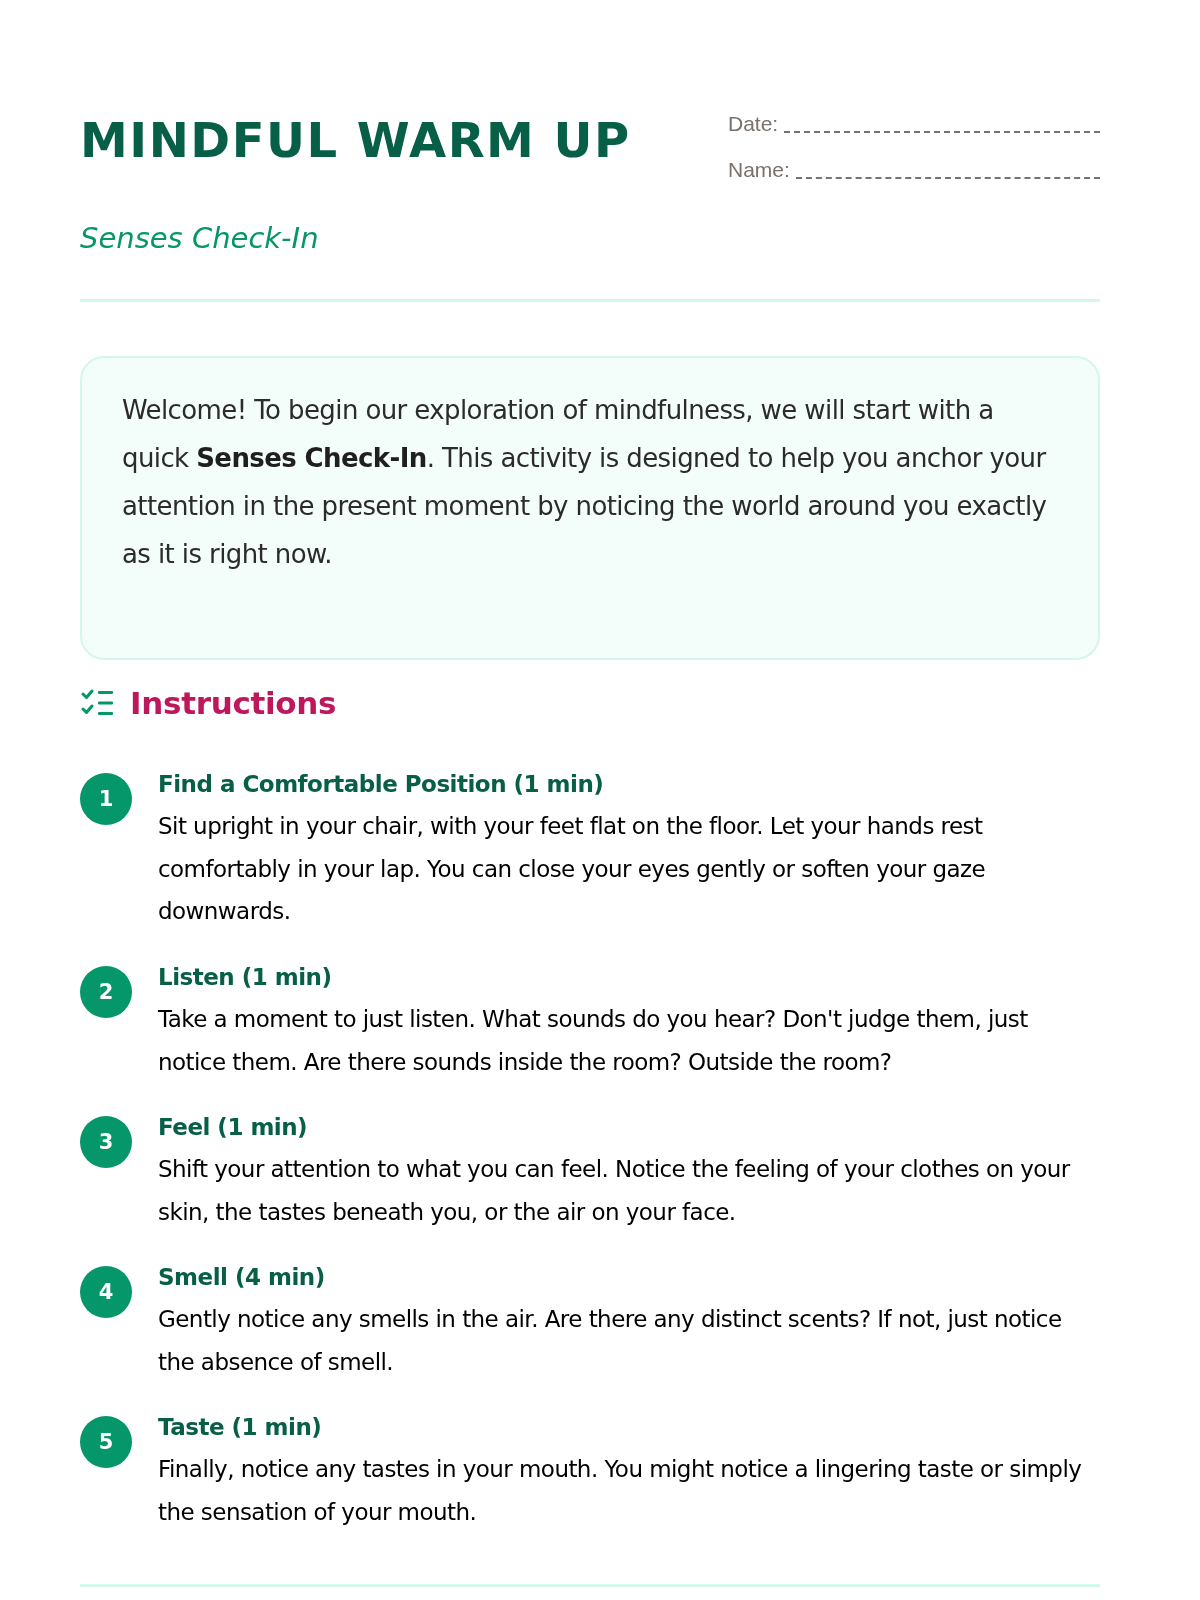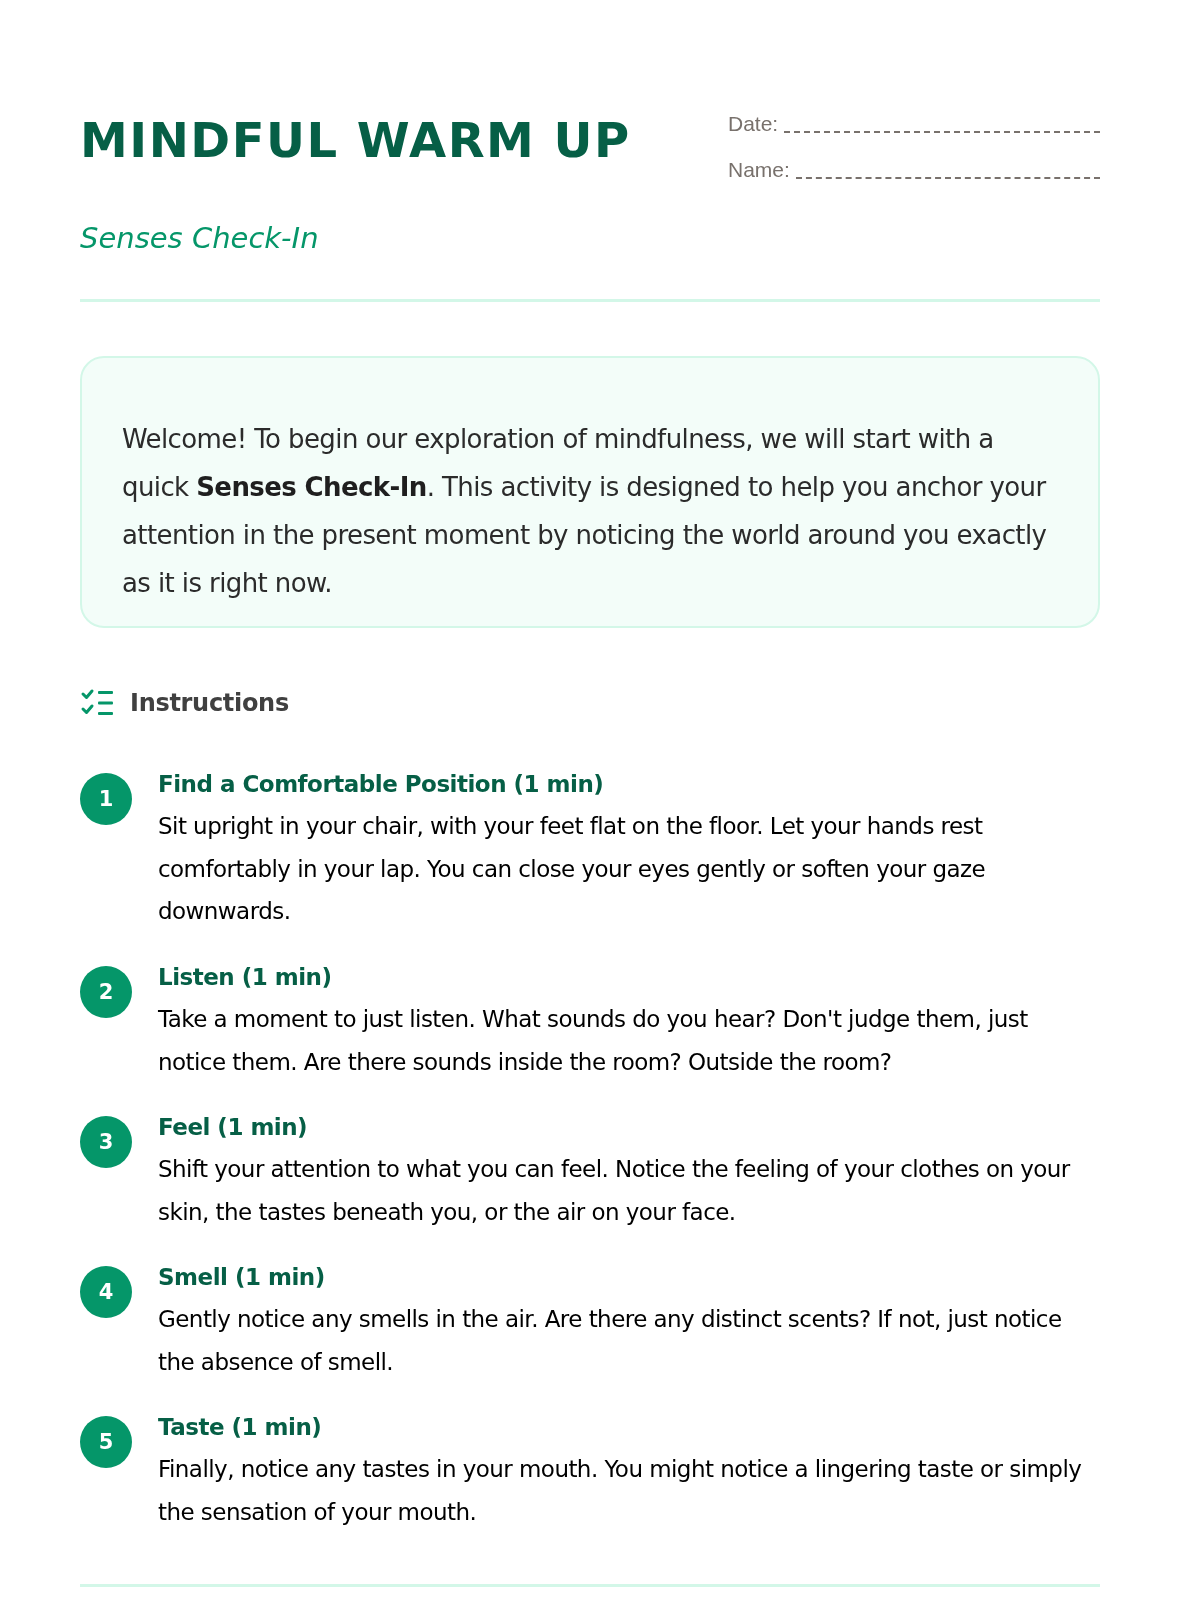--- a/index.html
+++ b/index.html
@@ -75,26 +75,26 @@
       border-bottom: 2px dashed #78716c;
       height: 16px;
       transform: translateY(2px);
     }
 
     .intro {
       position: absolute;
       top: 324px;
       left: 0;
       width: 1020px;
-      height: 272px;
+      height: 304px;
       box-sizing: border-box;
       background: #f3fdf9;
       border: 2px solid #d3f7e8;
       border-radius: 24px;
-      padding: 57px 40px;
+      padding: 28px 40px;
     }
     .intro p {
       margin: 0;
       font-family: "DejaVu Sans", sans-serif;
       font-size: 26px;
       line-height: 48px;
       color: #2b2b2b;
       letter-spacing: -0.6px;
     }
     .intro strong {
@@ -110,22 +110,22 @@
       height: 46px;
     }
     .section-icon {
       width: 36px;
       height: 30px;
       margin-right: 14px;
     }
     .section-title {
       font-family: "DejaVu Sans", sans-serif;
       font-weight: bold;
-      font-size: 24px;
-      color: #404040;
+      font-size: 31px;
+      color: #be185d;
       margin: 0;
       letter-spacing: -0.3px;
     }
 
     .steps {
       position: absolute;
       top: 0;
       left: 0;
       width: 1020px;
     }
@@ -239,21 +239,21 @@
       <div class="step-num">3</div>
       <div class="step-body">
         <h4 class="step-title">Feel (1 min)</h4>
         <p class="step-desc">Shift your attention to what you can feel. Notice the feeling of your clothes on your skin, the tastes beneath you, or the air on your face.</p>
       </div>
     </div>
 
     <div class="step" style="top:1224px;">
       <div class="step-num">4</div>
       <div class="step-body">
-        <h4 class="step-title">Smell (1 min)</h4>
+        <h4 class="step-title">Smell (4 min)</h4>
         <p class="step-desc">Gently notice any smells in the air. Are there any distinct scents? If not, just notice the absence of smell.</p>
       </div>
     </div>
 
     <div class="step" style="top:1374px;">
       <div class="step-num">5</div>
       <div class="step-body">
         <h4 class="step-title">Taste (1 min)</h4>
         <p class="step-desc">Finally, notice any tastes in your mouth. You might notice a lingering taste or simply the sensation of your mouth.</p>
       </div>

